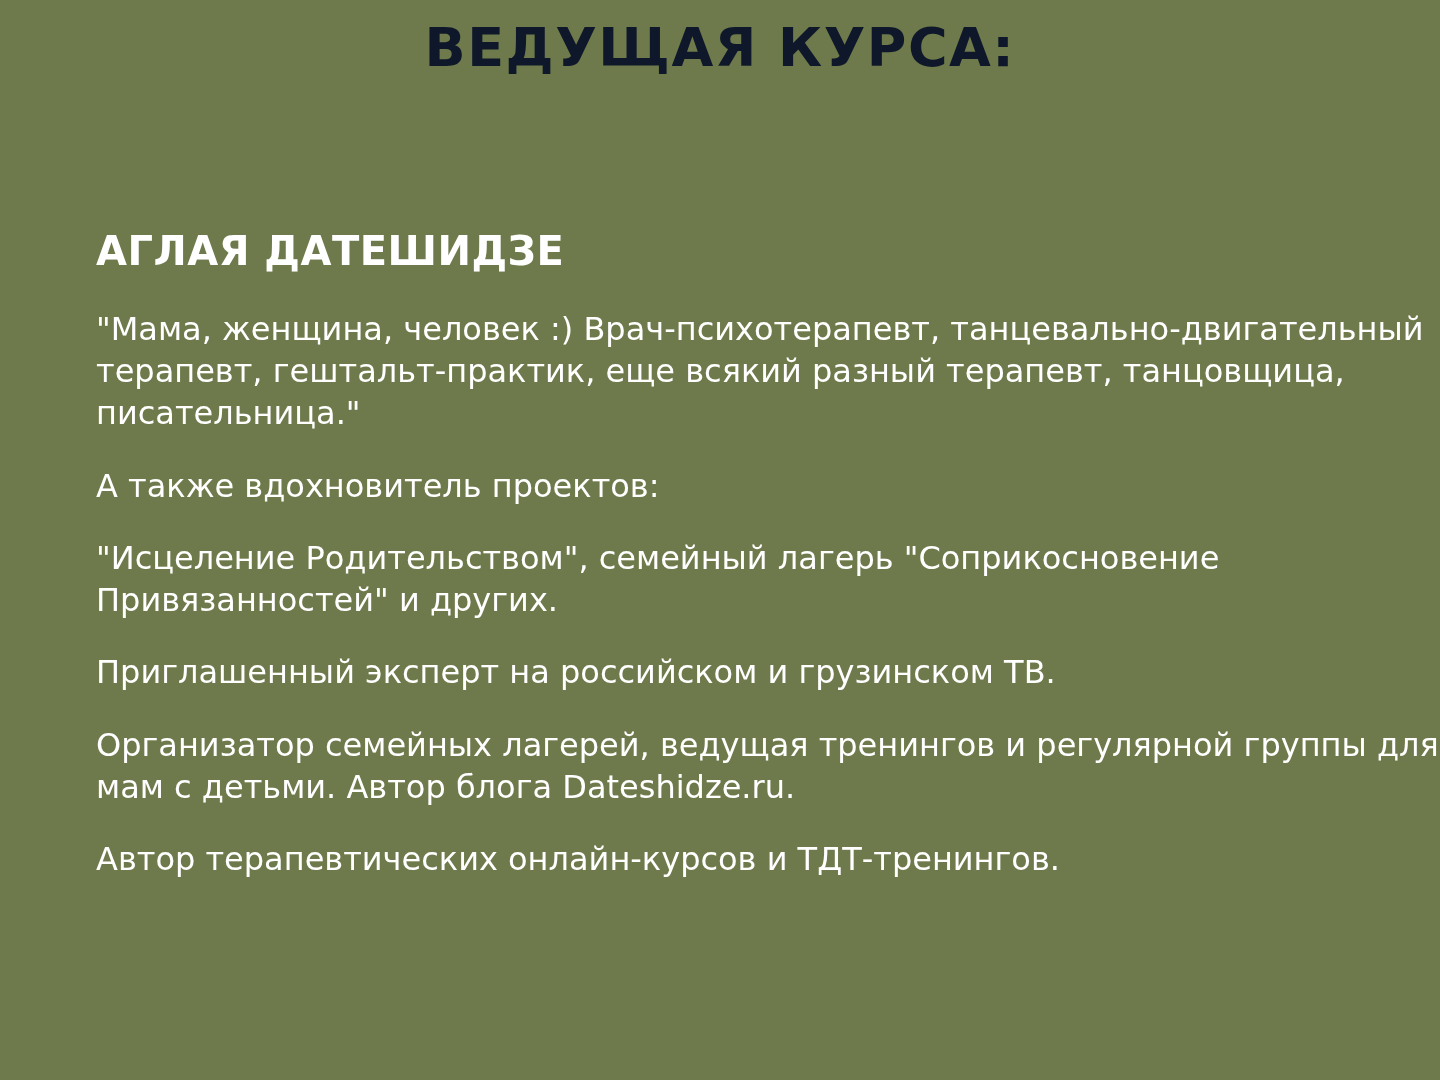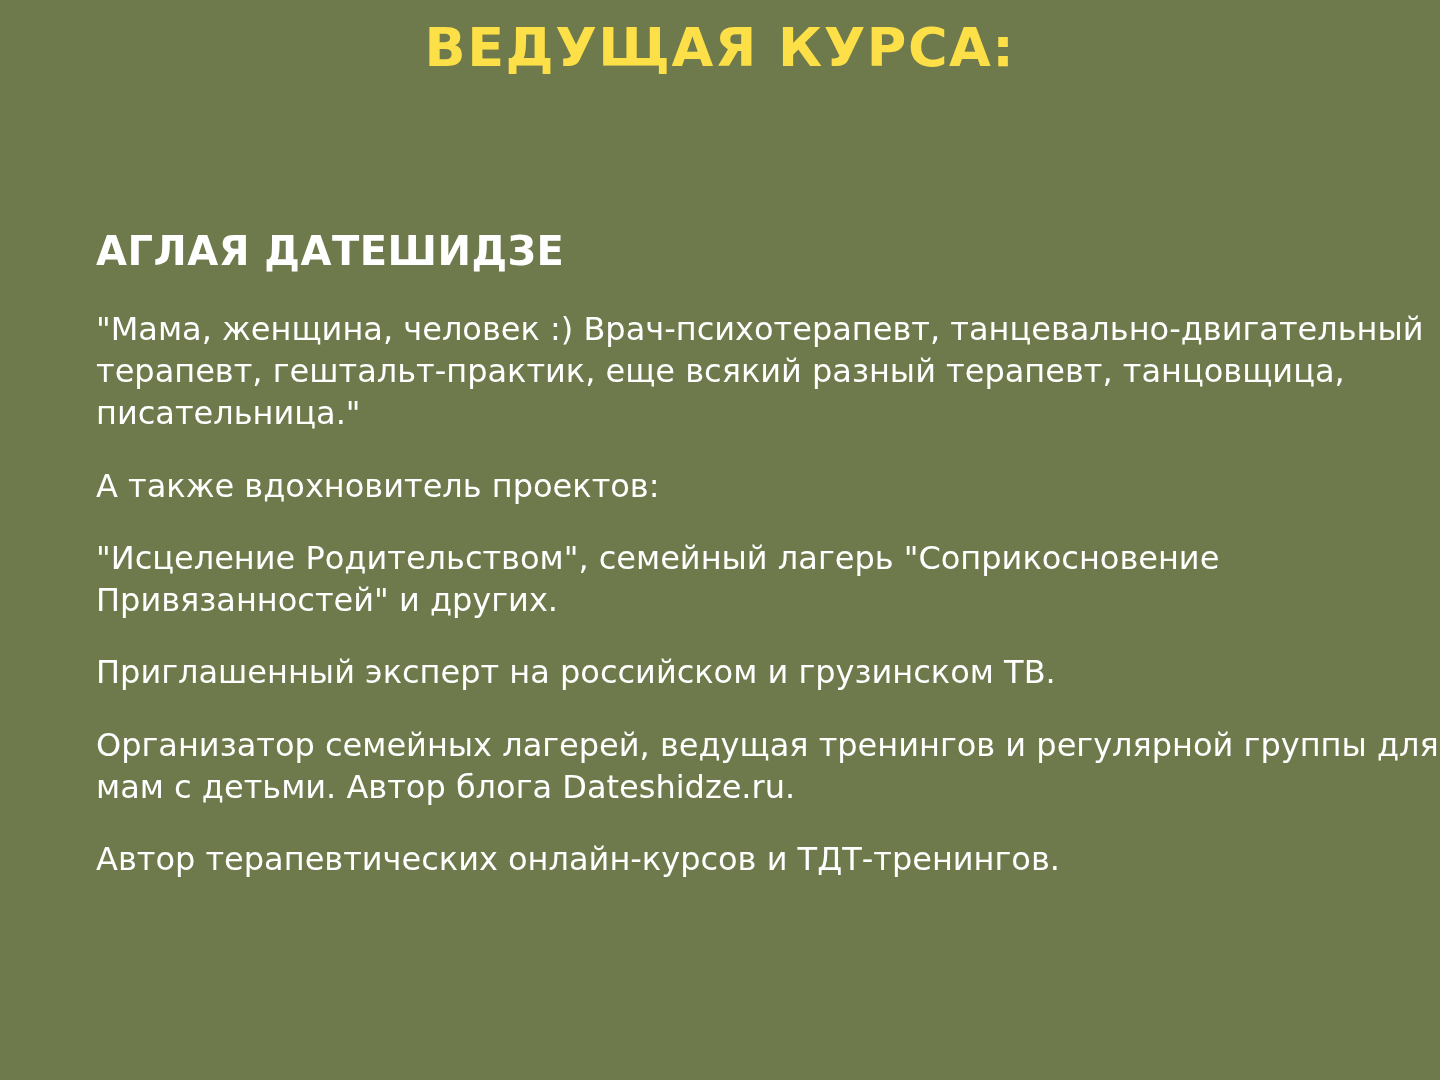--- a/index.html
+++ b/index.html
@@ -21,21 +21,21 @@
     box-sizing: border-box;
     position: relative;
     overflow: hidden;
   }
   .slide-title {
     position: absolute;
     top: 18px;
     left: 0;
     width: 1440px;
     text-align: center;
-    color: #fde047;
+    color: #0f172a;
     font-family: "DejaVu Sans", sans-serif;
     font-weight: bold;
     font-size: 54px;
     letter-spacing: 1.5px;
     line-height: 1.1;
     white-space: nowrap;
   }
   .body-block {
     position: absolute;
     top: 228px;

